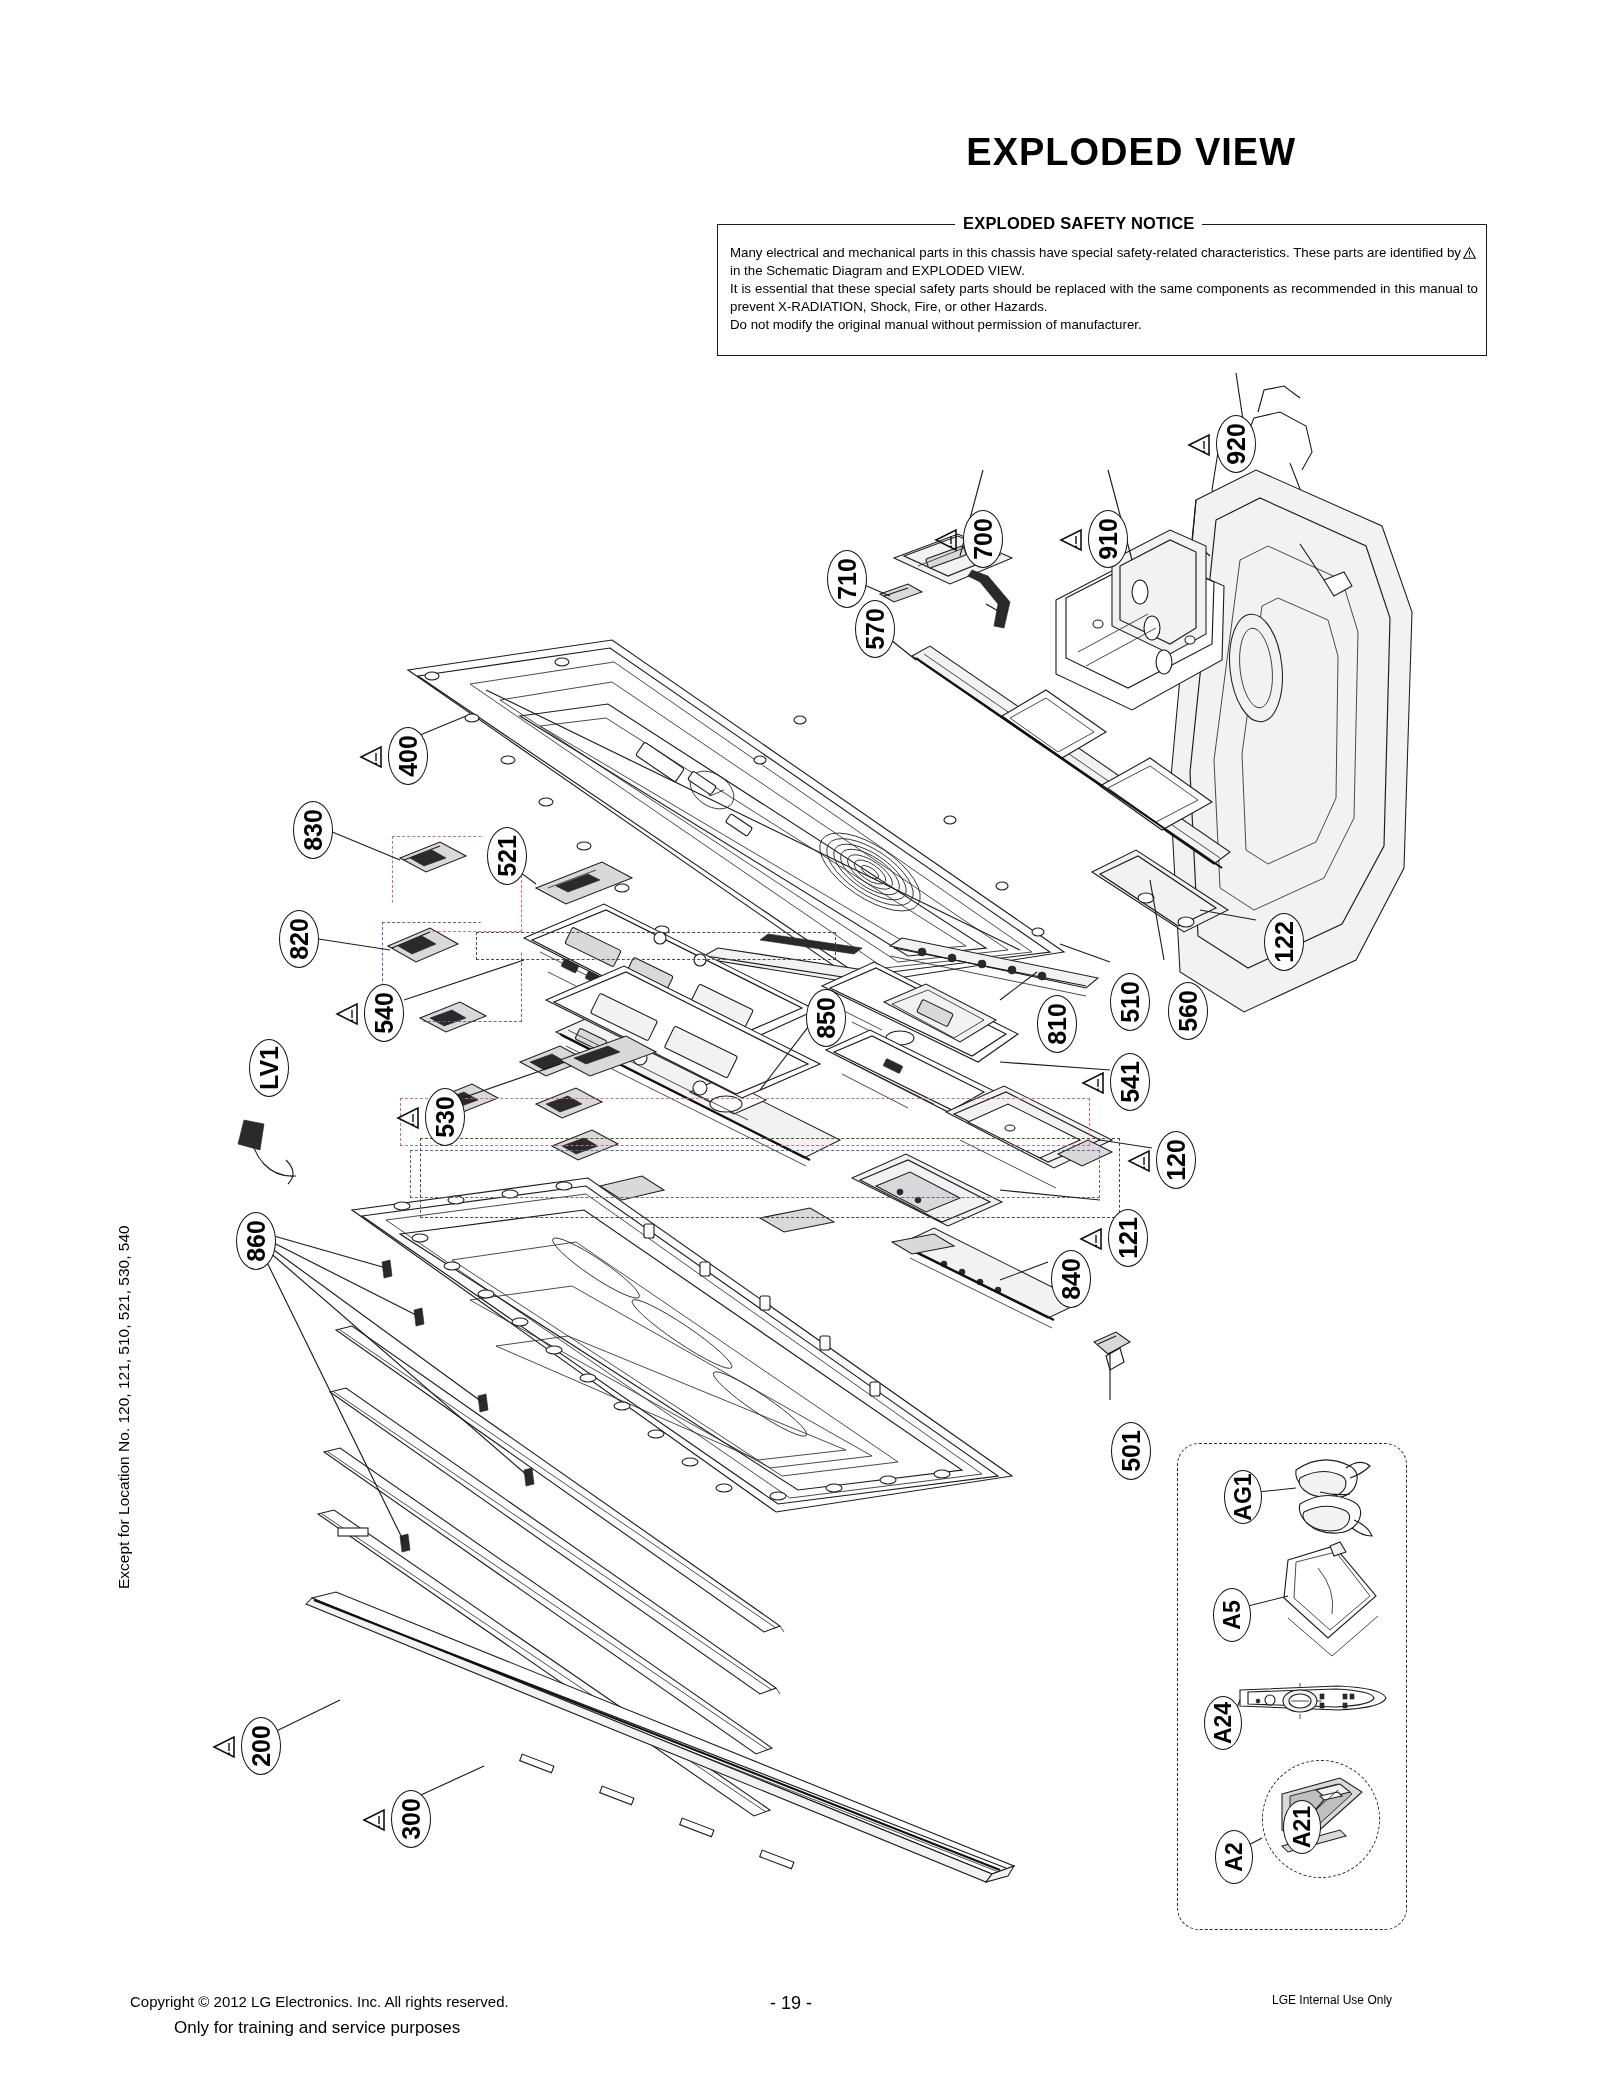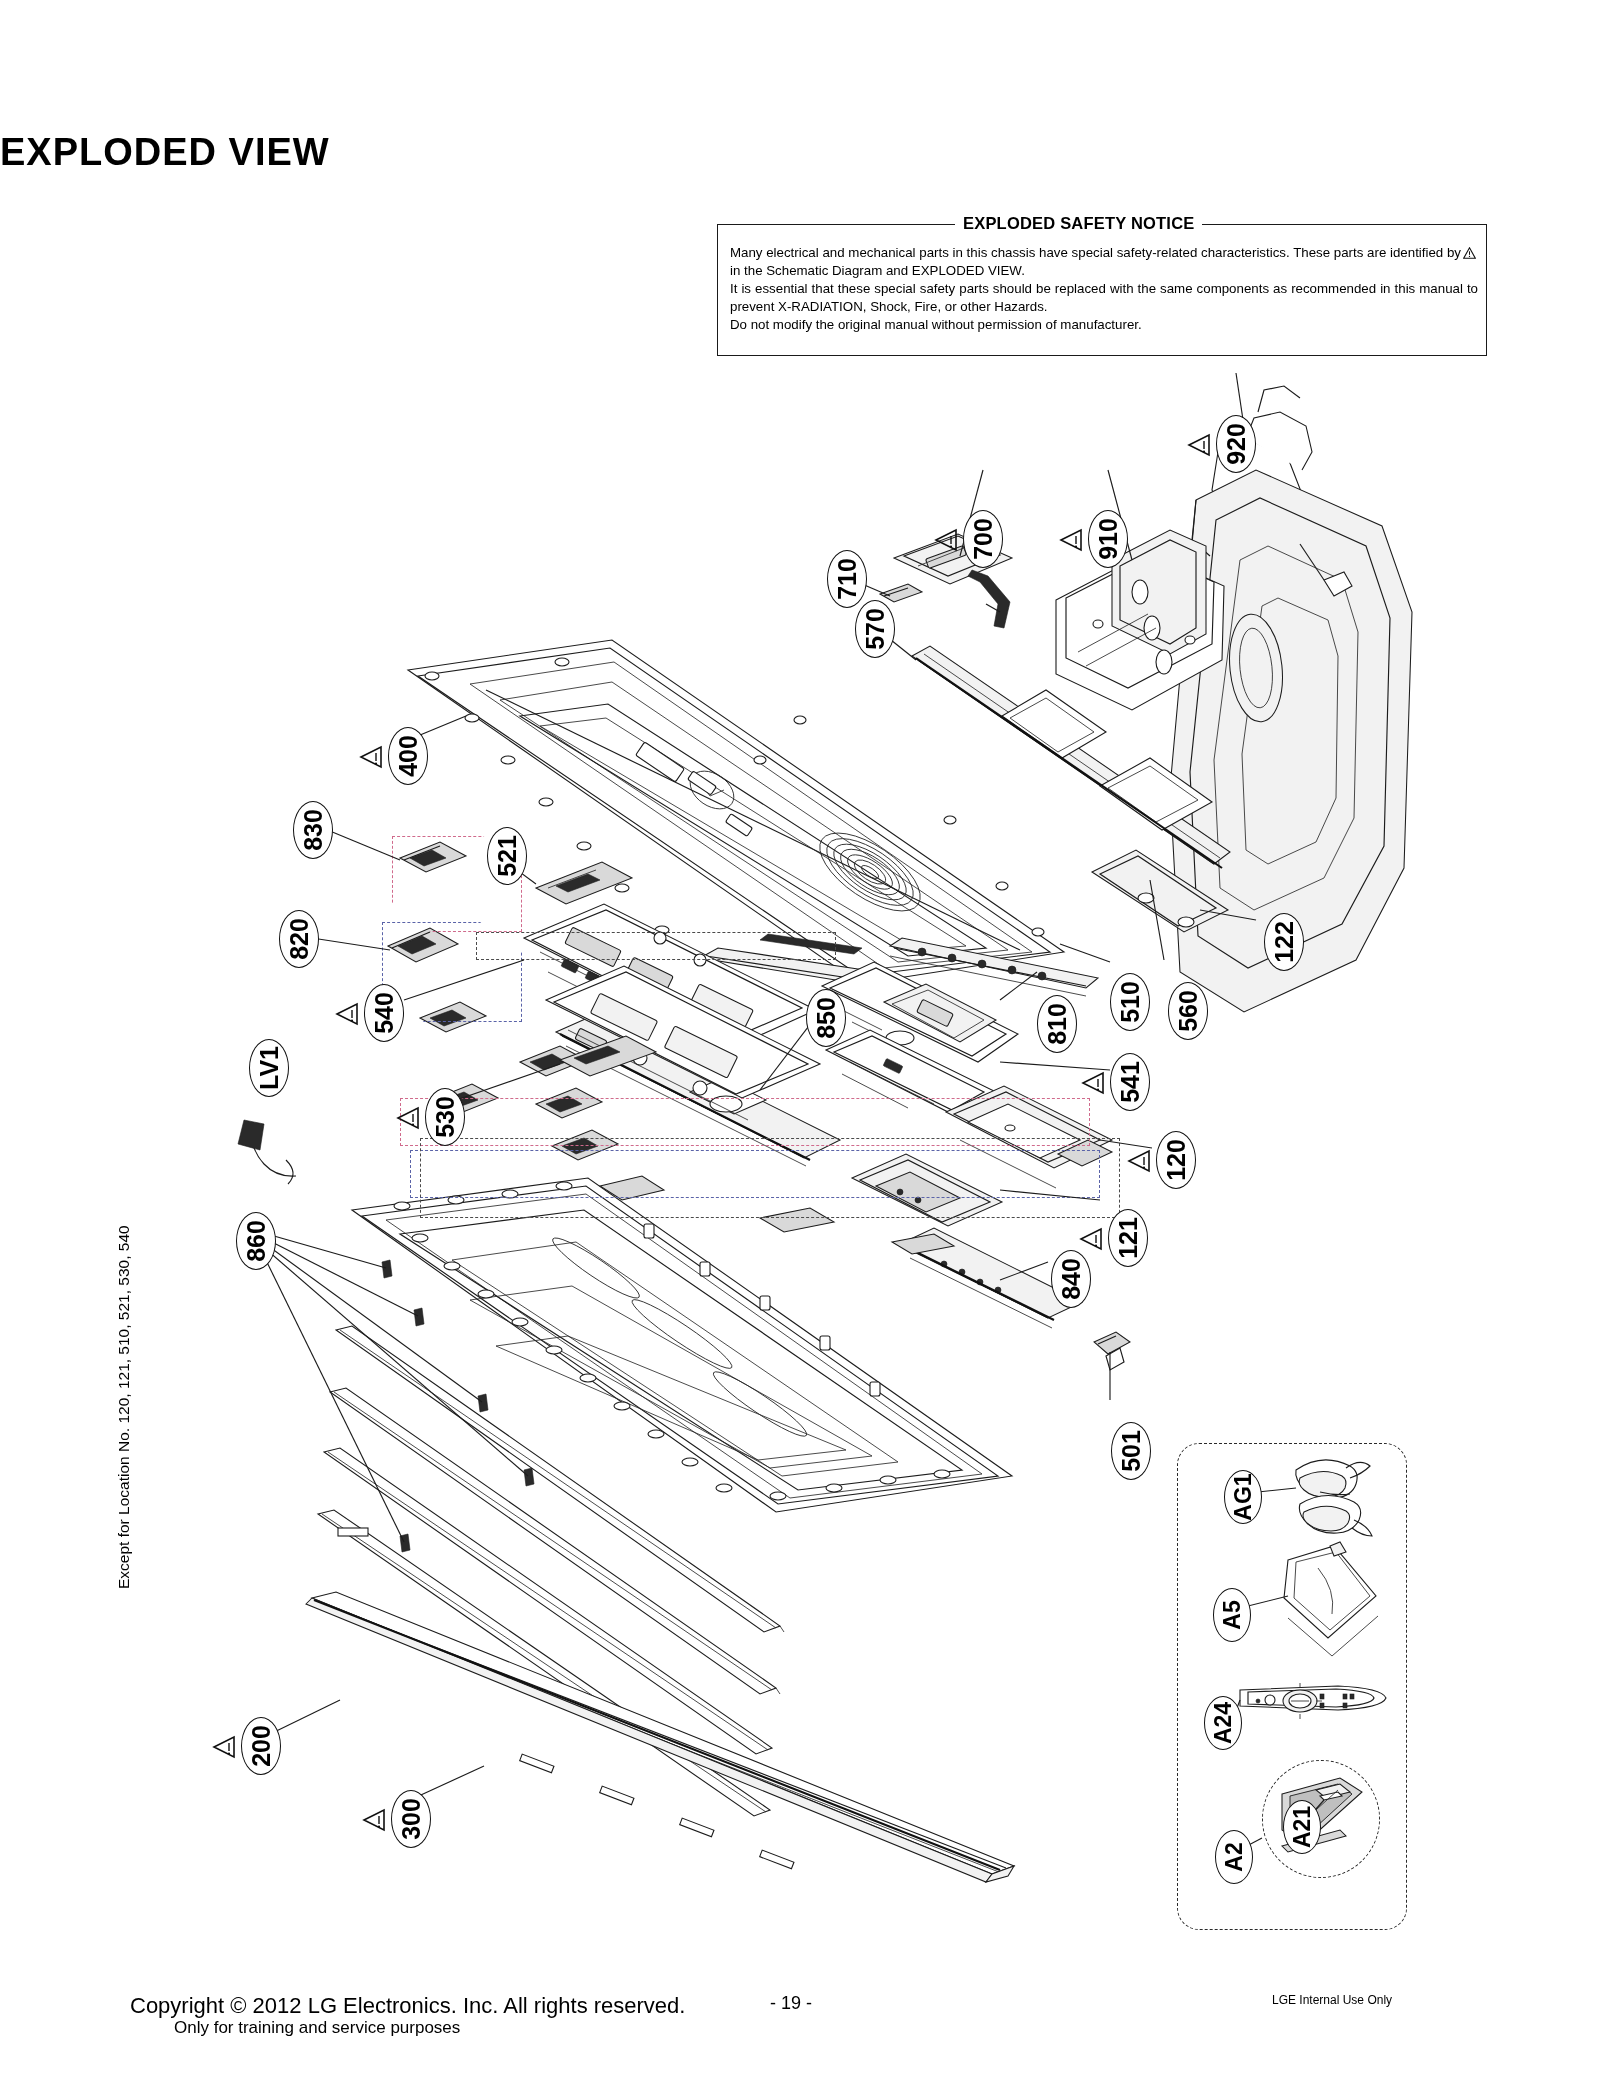--- a/index.html
+++ b/index.html
@@ -3,21 +3,21 @@
 <meta charset="utf-8">
 <style>
   html, body { margin:0; padding:0; background:#ffffff; }
   body { width:1600px; height:2084px; position:relative;
          font-family:"Liberation Sans", sans-serif; color:#000; overflow:hidden; }
 
   .page { position:absolute; inset:0; }
 
   
   #page-title {
-    position:absolute; left:0; top:131px; width:1296px; text-align:left;
+    position:absolute; left:0; top:131px; width:1296px; text-align:right;
     font-size:38px; font-weight:bold; letter-spacing:1px;
   }
 
   
   #safety-box {
     position:absolute; left:717px; top:224px; width:770px; height:132px;
     border:1.6px solid #1a1a1a; box-sizing:border-box;
   }
   #safety-legend {
     position:absolute; left:955px; top:214px; background:#fff;
@@ -30,21 +30,21 @@
   #safety-body p { margin:0; }
   .just { text-align:justify; text-justify:inter-word; }
   .tri-inline {
     display:inline-block; width:13px; height:12px; position:relative;
     vertical-align:-2px; margin:0 2px;
   }
   .tri-inline svg { position:absolute; left:0; top:0; }
 
   
   #footer { position:absolute; left:0; top:1993px; width:1600px; height:60px; }
-  #copyright-line1 { position:absolute; left:130px; top:0;   font-size:22px; white-space:nowrap; }
+  #copyright-line1 { position:absolute; left:130px; top:0;   font-size:15px; white-space:nowrap; }
   #copyright-line2 { position:absolute; left:130px; top:25px; font-size:17px; white-space:nowrap;margin-left:44px; }
   #page-number     { position:absolute; left:770px; top:0;   font-size:18px; }
   #internal-note   { position:absolute; left:1272px;top:0;   font-size:12px; white-space:nowrap; }
 
   
   .callout {
     position:absolute; width:40px; height:58px;
     border:1.5px solid #111; border-radius:50%/50%;
     background:#fff; box-sizing:border-box;
   }

